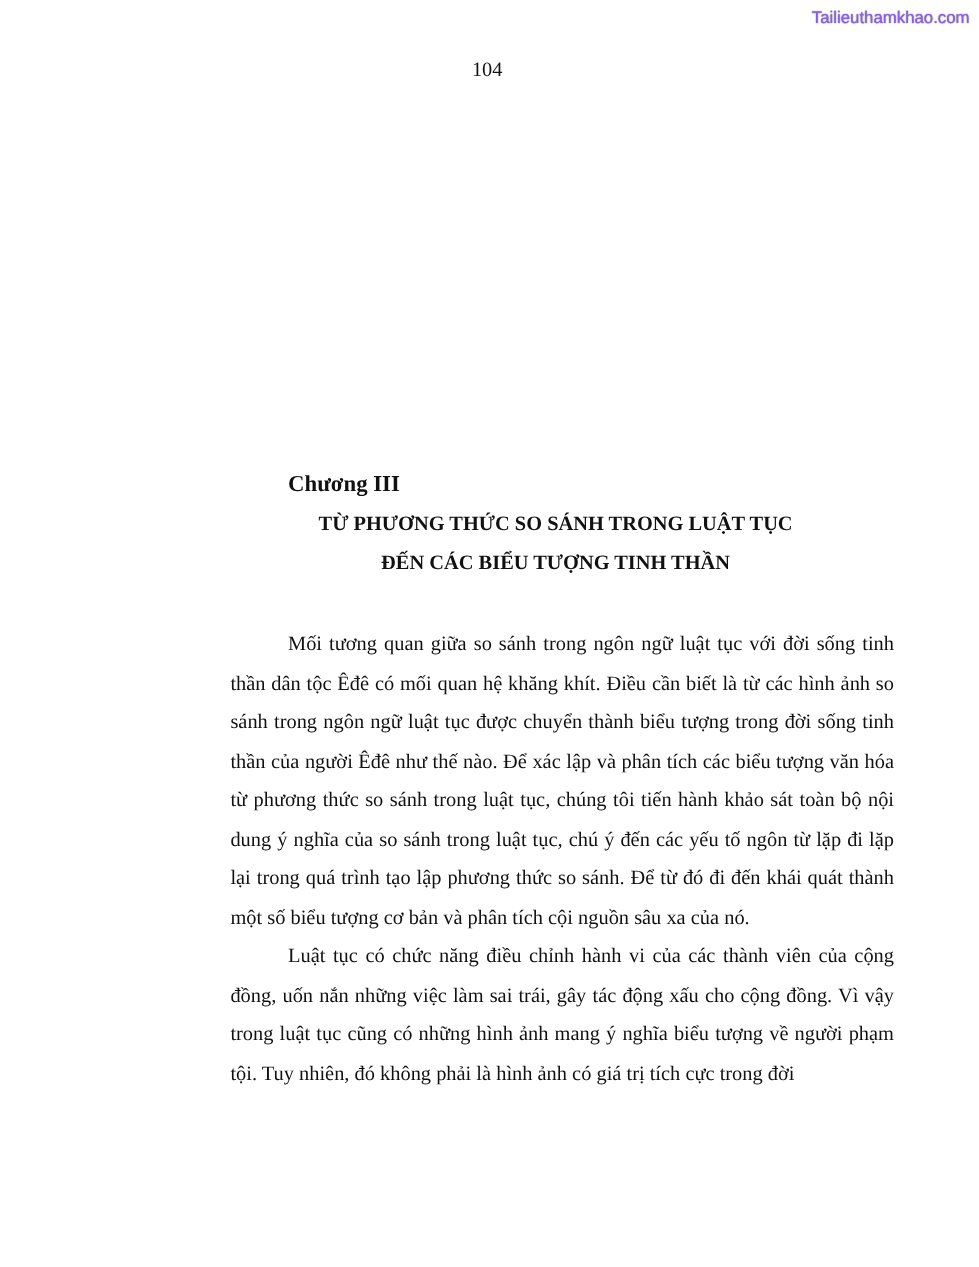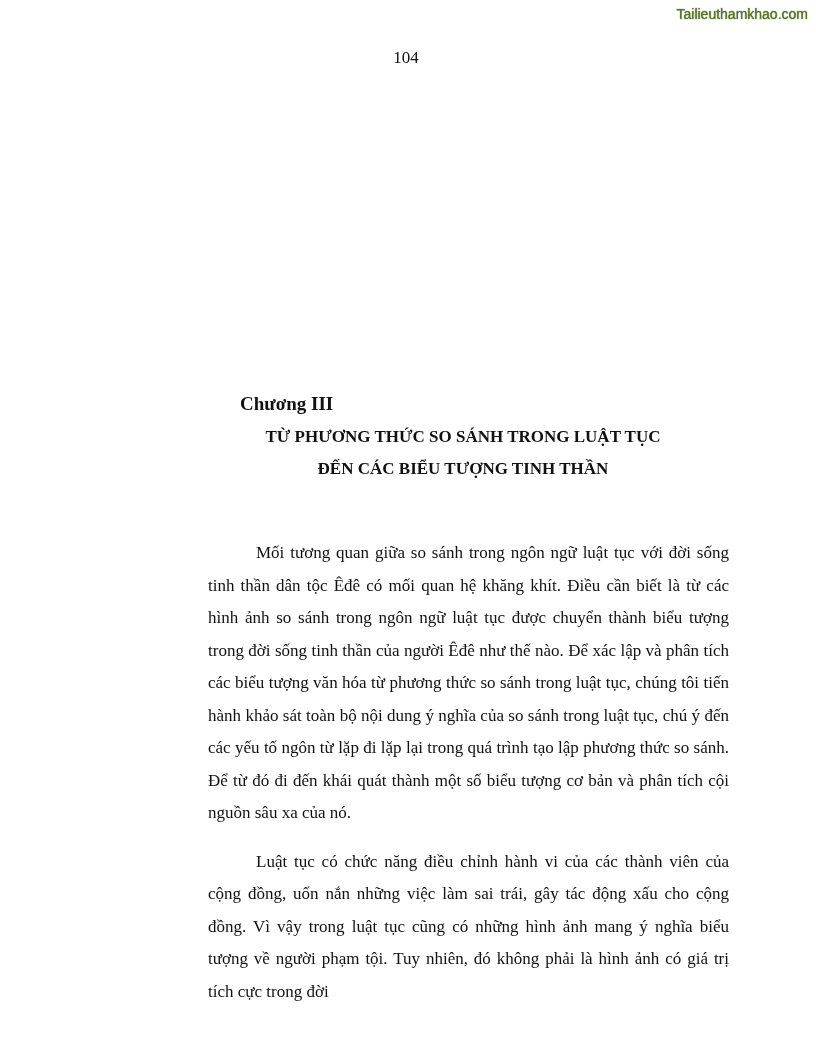--- a/index.html
+++ b/index.html
@@ -1,26 +1,26 @@
 <!DOCTYPE html>
 <html><head>
   <meta charset="utf-8">
   <style>
     html, body { margin: 0; padding: 0; background: #ffffff; }
     body { width: 816px; height: 1056px; position: relative; overflow: hidden;
       font-family: "Liberation Serif", "DejaVu Serif", serif; color: #111; }
     .watermark { position: absolute; top: 6px; right: 8px; font-family: "Liberation Sans", "DejaVu Sans", sans-serif;
-      font-size: 14px; color: #4d7c0f; text-shadow: 0 0 1px #888, 0 0 1px #888; letter-spacing: 0px; }
+      font-size: 14px; color: #8b5cf6; text-shadow: 0 0 1px #888, 0 0 1px #888; letter-spacing: 0px; }
     .page-number { position: absolute; top: 48px; left: 0; width: 812px; text-align: center; font-size: 17px; }
     .chapter-label { position: absolute; top: 393px; left: 240px; font-size: 19px; font-weight: bold; }
     .chapter-title { position: absolute; left: 0; width: 926px; text-align: center; font-size: 17px; font-weight: bold; white-space: nowrap; }
     .t1 { top: 427px; }
     .t2 { top: 459px; }
     .body-text { position: absolute; left: 192px; width: 553px; top: 521px; font-size: 17px; line-height: 32.5px; text-align: justify; }
-    .body-text p { margin: 16px; text-indent: 48px; text-align: justify; }
+    .body-text p { margin: 0; text-indent: 48px; text-align: justify; }
   </style>
 </head>
 <body>
 
 <div class="watermark">Tailieuthamkhao.com</div>
 <div class="page-number">104</div>
 
 <div class="chapter-label">Chương III</div>
 <div class="chapter-title t1">TỪ PHƯƠNG THỨC SO SÁNH TRONG  LUẬT TỤC</div>
 <div class="chapter-title t2">ĐẾN CÁC  BIỂU TƯỢNG TINH THẦN</div>

